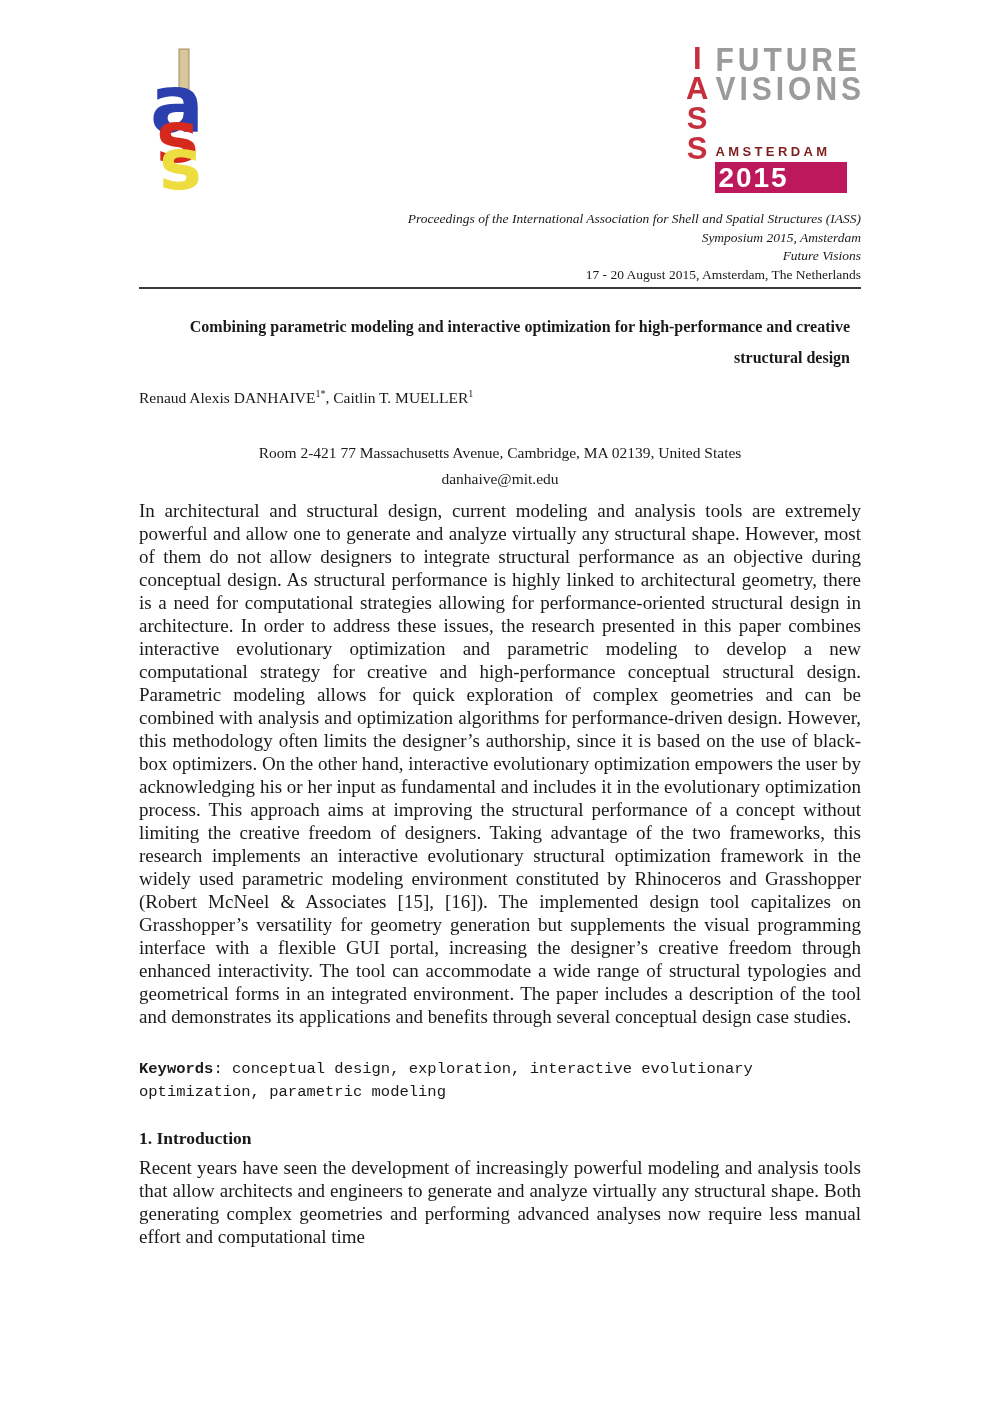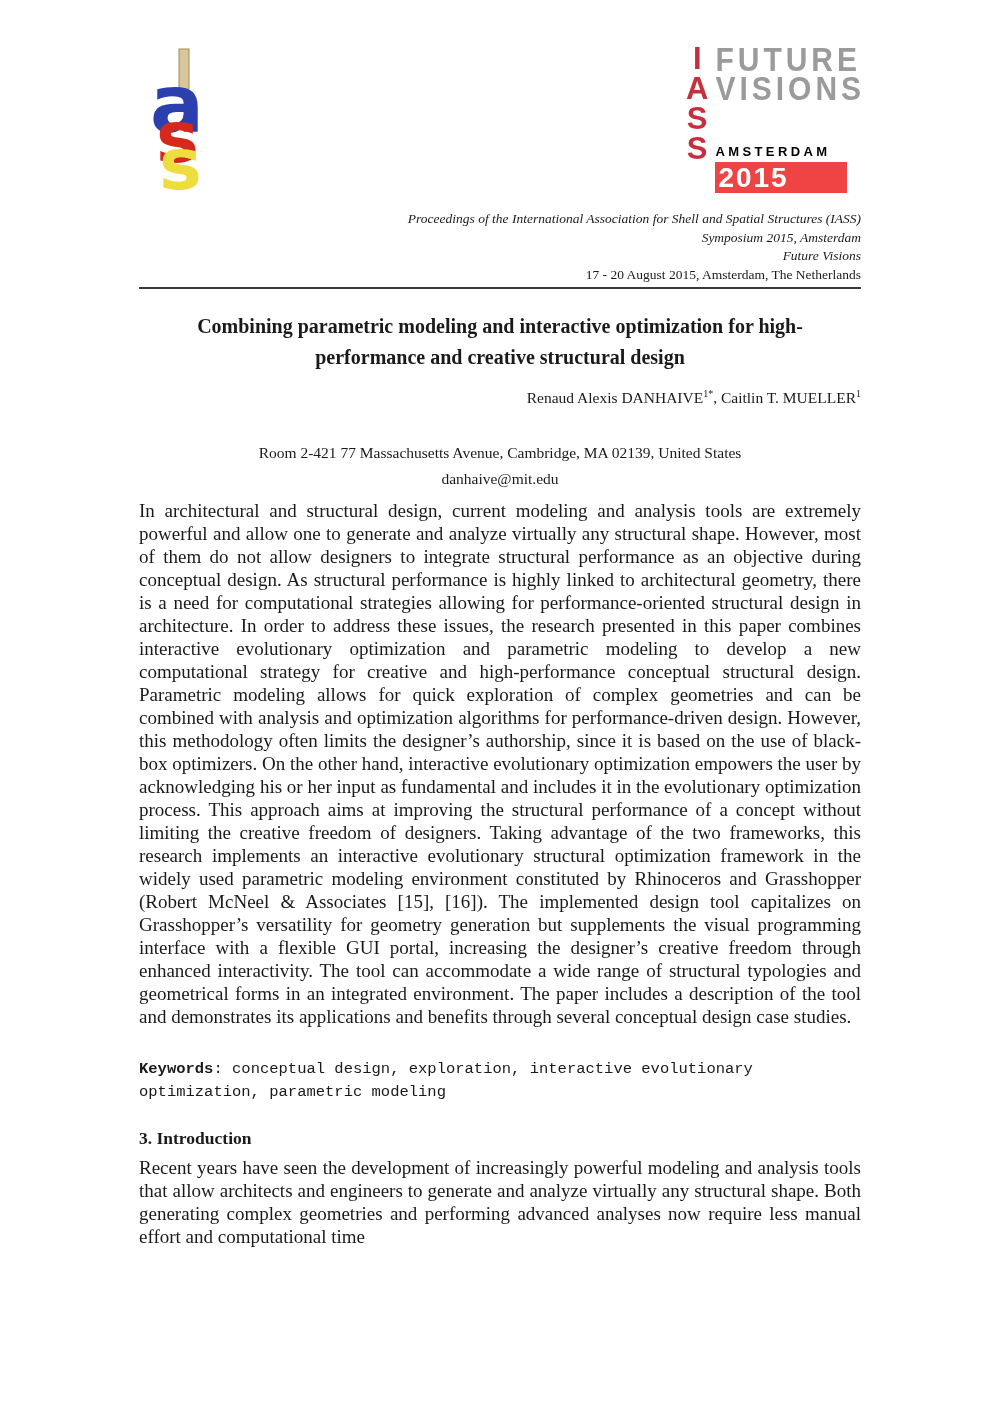--- a/index.html
+++ b/index.html
@@ -30,23 +30,23 @@
   .fv-year{font-size:28px;line-height:28px;letter-spacing:2px;color:#ffffff;padding-left:3px;font-family:"Liberation Sans",sans-serif;}
 
   
   .header-block{padding-top:202px;text-align:right;font-size:13.5px;line-height:18.5px;}
   .header-block .it{font-style:italic;}
   .rule{border-bottom:2px solid #3a3a3a;margin-top:3px;}
 
   
   .paper-title{
     margin:22px auto 4px;max-width:700px;
-    font-size:20px;line-height:31px;font-weight:bold;text-align:center;
+    font-size:16px;line-height:31px;font-weight:bold;text-align:right;
   }
-  .authors{text-align:right;font-size:15.5px;}
+  .authors{text-align:left;font-size:15.5px;}
   sup{font-size:10px;vertical-align:super;line-height:0;}
   .affiliation{margin-top:33px;text-align:center;font-size:15.5px;line-height:26px;}
 
   
   .sec-heading{margin:20px 0 0;font-size:17.5px;font-weight:bold;}
   .body-par{margin:7px 0 0;font-size:19px;line-height:23px;text-align:justify;}
   .keywords{margin:30px 0 0;font-size:15.5px;line-height:23px;font-family:Liberation Mono, monospace;}
   .keywords b{font-weight:bold;}
   .intro-heading{margin:24px 0 0;font-size:17.5px;font-weight:bold;}
 </style>
@@ -65,22 +65,22 @@
   <div class="fv-logo">
     <div class="fv-iass" style="color:#c5303e;">
       <span>I</span>
       <span>A</span>
       <span>S</span>
       <span>S</span>
     </div>
     <div class="fv-right">
       <div class="fv-big" style="color:#9b9b9b;">FUTURE</div>
       <div class="fv-big" style="color:#9b9b9b;">VISIONS</div>
-      <div class="fv-city" style="color:#000000;margin-top:42px;">AMSTERDAM</div>
-      <div class="fv-banner" style="background:#ef4444;">
+      <div class="fv-city" style="color:#7f1d1d;margin-top:42px;">AMSTERDAM</div>
+      <div class="fv-banner" style="background:#be185d;">
         <span class="fv-year">2015</span>
       </div>
     </div>
   </div>
 
   <div class="content">
 
     <div class="header-block">
       <div class="it">Proceedings of the International Association for Shell and Spatial Structures (IASS)</div>
       <div class="it">Symposium 2015, Amsterdam</div>
@@ -95,17 +95,17 @@
 
     <div class="affiliation">
       <div>Room 2-421 77 Massachusetts Avenue, Cambridge, MA 02139, United States</div>
       <div>danhaive@mit.edu</div>
     </div>
 
     <p class="body-par">In architectural and structural design, current modeling and analysis tools are extremely powerful and allow one to generate and analyze virtually any structural shape. However, most of them do not allow designers to integrate structural performance as an objective during conceptual design. As structural performance is highly linked to architectural geometry, there is a need for computational strategies allowing for performance-oriented structural design in architecture. In order to address these issues, the research presented in this paper combines interactive evolutionary optimization and parametric modeling to develop a new computational strategy for creative and high-performance conceptual structural design. Parametric modeling allows for quick exploration of complex geometries and can be combined with analysis and optimization algorithms for performance-driven design. However, this methodology often limits the designer’s authorship, since it is based on the use of black-box optimizers. On the other hand, interactive evolutionary optimization empowers the user by acknowledging his or her input as fundamental and includes it in the evolutionary optimization process. This approach aims at improving the structural performance of a concept without limiting the creative freedom of designers. Taking advantage of the two frameworks, this research implements an interactive evolutionary structural optimization framework in the widely used parametric modeling environment constituted by Rhinoceros and Grasshopper (Robert McNeel &amp; Associates [15], [16]). The implemented design tool capitalizes on Grasshopper’s versatility for geometry generation but supplements the visual programming interface with a flexible GUI portal, increasing the designer’s creative freedom through enhanced interactivity. The tool can accommodate a wide range of structural typologies and geometrical forms in an integrated environment.  The paper includes a description of the tool and demonstrates its applications and benefits through several conceptual design case studies.</p>
 
     <p class="keywords"><b>Keywords</b><span>: conceptual design, exploration, interactive evolutionary optimization, parametric modeling</span></p>
 
-    <h2 class="intro-heading">3. Introduction</h2>
+    <h2 class="intro-heading">1. Introduction</h2>
     <p class="body-par">Recent years have seen the development of increasingly powerful modeling and analysis tools that allow architects and engineers to generate and analyze virtually any structural shape. Both generating complex geometries and performing advanced analyses now require less manual effort and computational time</p>
 
   </div>
 </div>
 
 </body></html>

